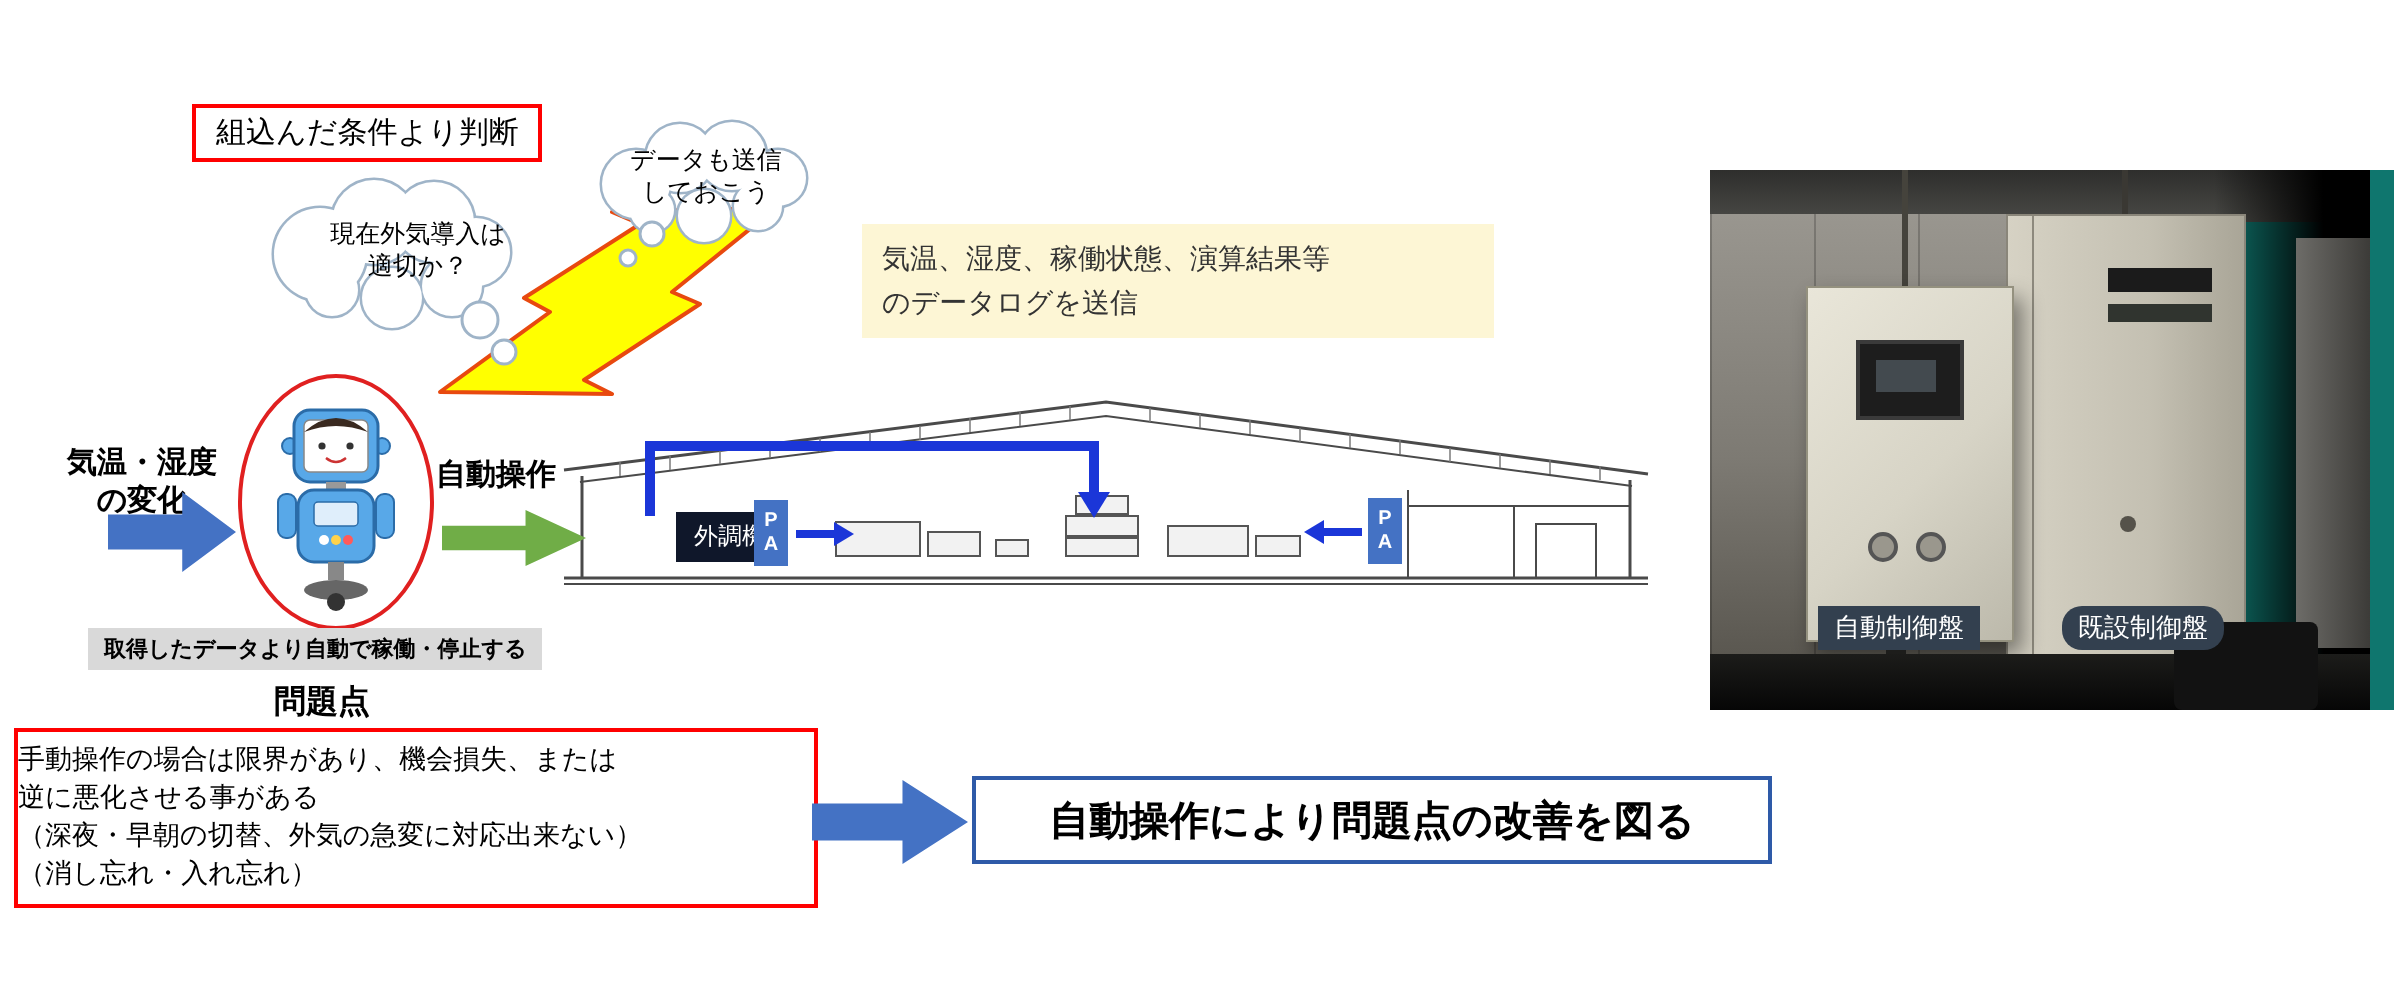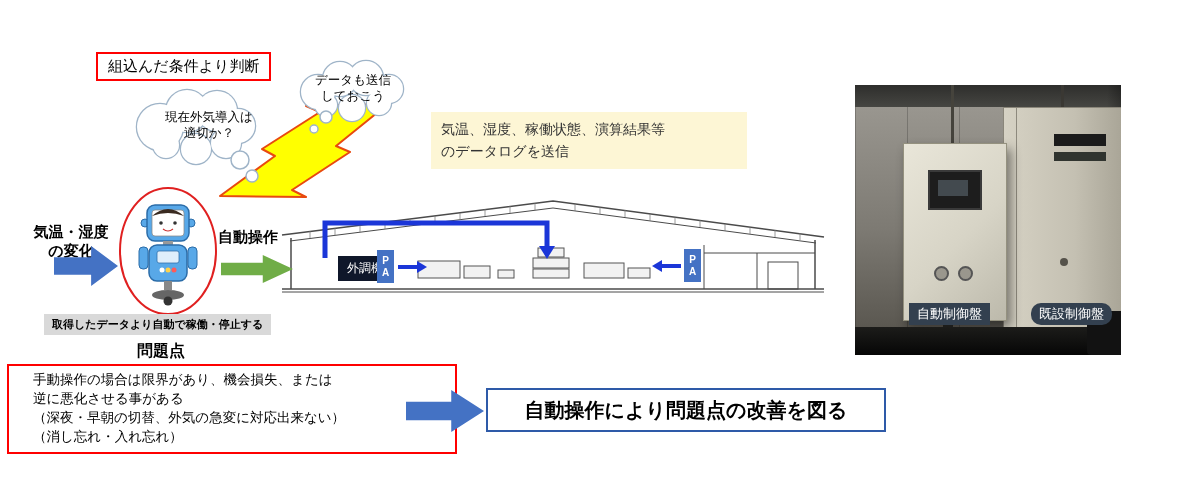--- a/index.html
+++ b/index.html
@@ -32,26 +32,26 @@
   .pa-left{left:377px;top:250px;}
   .pa-right{left:684px;top:249px;}
 
   .datalog-box{left:431px;top:112px;width:296px;background:#fdf6d5;padding:7px 10px;
       font-size:14px;line-height:1.55;color:#333;}
 
   .gray-label{left:44px;top:314px;background:#d9d9d9;font-weight:bold;font-size:11px;
       padding:3px 8px;white-space:nowrap;}
   .problem-title{left:137px;top:341px;font-weight:bold;font-size:16px;}
   .problem-box{left:7px;top:364px;width:398px;border:2px solid #ff0000;background:#fff;
-      padding:5px 24px;font-size:13.5px;line-height:1.4;}
+      padding:5px 0;font-size:13.5px;line-height:1.4;}
   .improve-box{left:486px;top:388px;width:396px;height:40px;border:2px solid #2e5aa8;background:#fff;
       display:flex;align-items:center;justify-content:center;font-weight:bold;font-size:20px;}
 
   
-  .photo{left:855px;top:85px;width:266px;height:270px;background:#fef9c3;overflow:hidden;z-index:2;}
+  .photo{left:855px;top:85px;width:342px;height:270px;background:#0f766e;overflow:hidden;z-index:2;}
   .ph-ceiling{left:0;top:0;width:330px;height:26px;background:linear-gradient(180deg,#2e2e2c,#4a4a46);}
   .ph-wall{left:0;top:22px;width:268px;height:222px;
       background:repeating-linear-gradient(90deg,rgba(0,0,0,0.20) 0 1px,rgba(255,255,255,0) 1px 52px),
                  linear-gradient(180deg,#99968f 0%,#7d7a73 55%,#5a5750 100%);}
   .ph-dark-right{left:252px;top:0;width:78px;height:270px;background:linear-gradient(90deg,rgba(20,20,20,0),#000 70%);}
   .ph-cab-far{left:293px;top:34px;width:37px;height:205px;background:linear-gradient(90deg,#6d6c68,#3c3b38);}
   .ph-cab-big{left:148px;top:22px;width:118px;height:246px;border:1px solid #8a867a;
       background:linear-gradient(90deg,#d6d2c4 0%,#c4c0b2 60%,#a9a597 100%);}
   .ph-big-disp1{left:50px;top:26px;width:52px;height:12px;background:#1b1b1b;}
   .ph-big-disp2{left:50px;top:44px;width:52px;height:9px;background:#30342f;}

